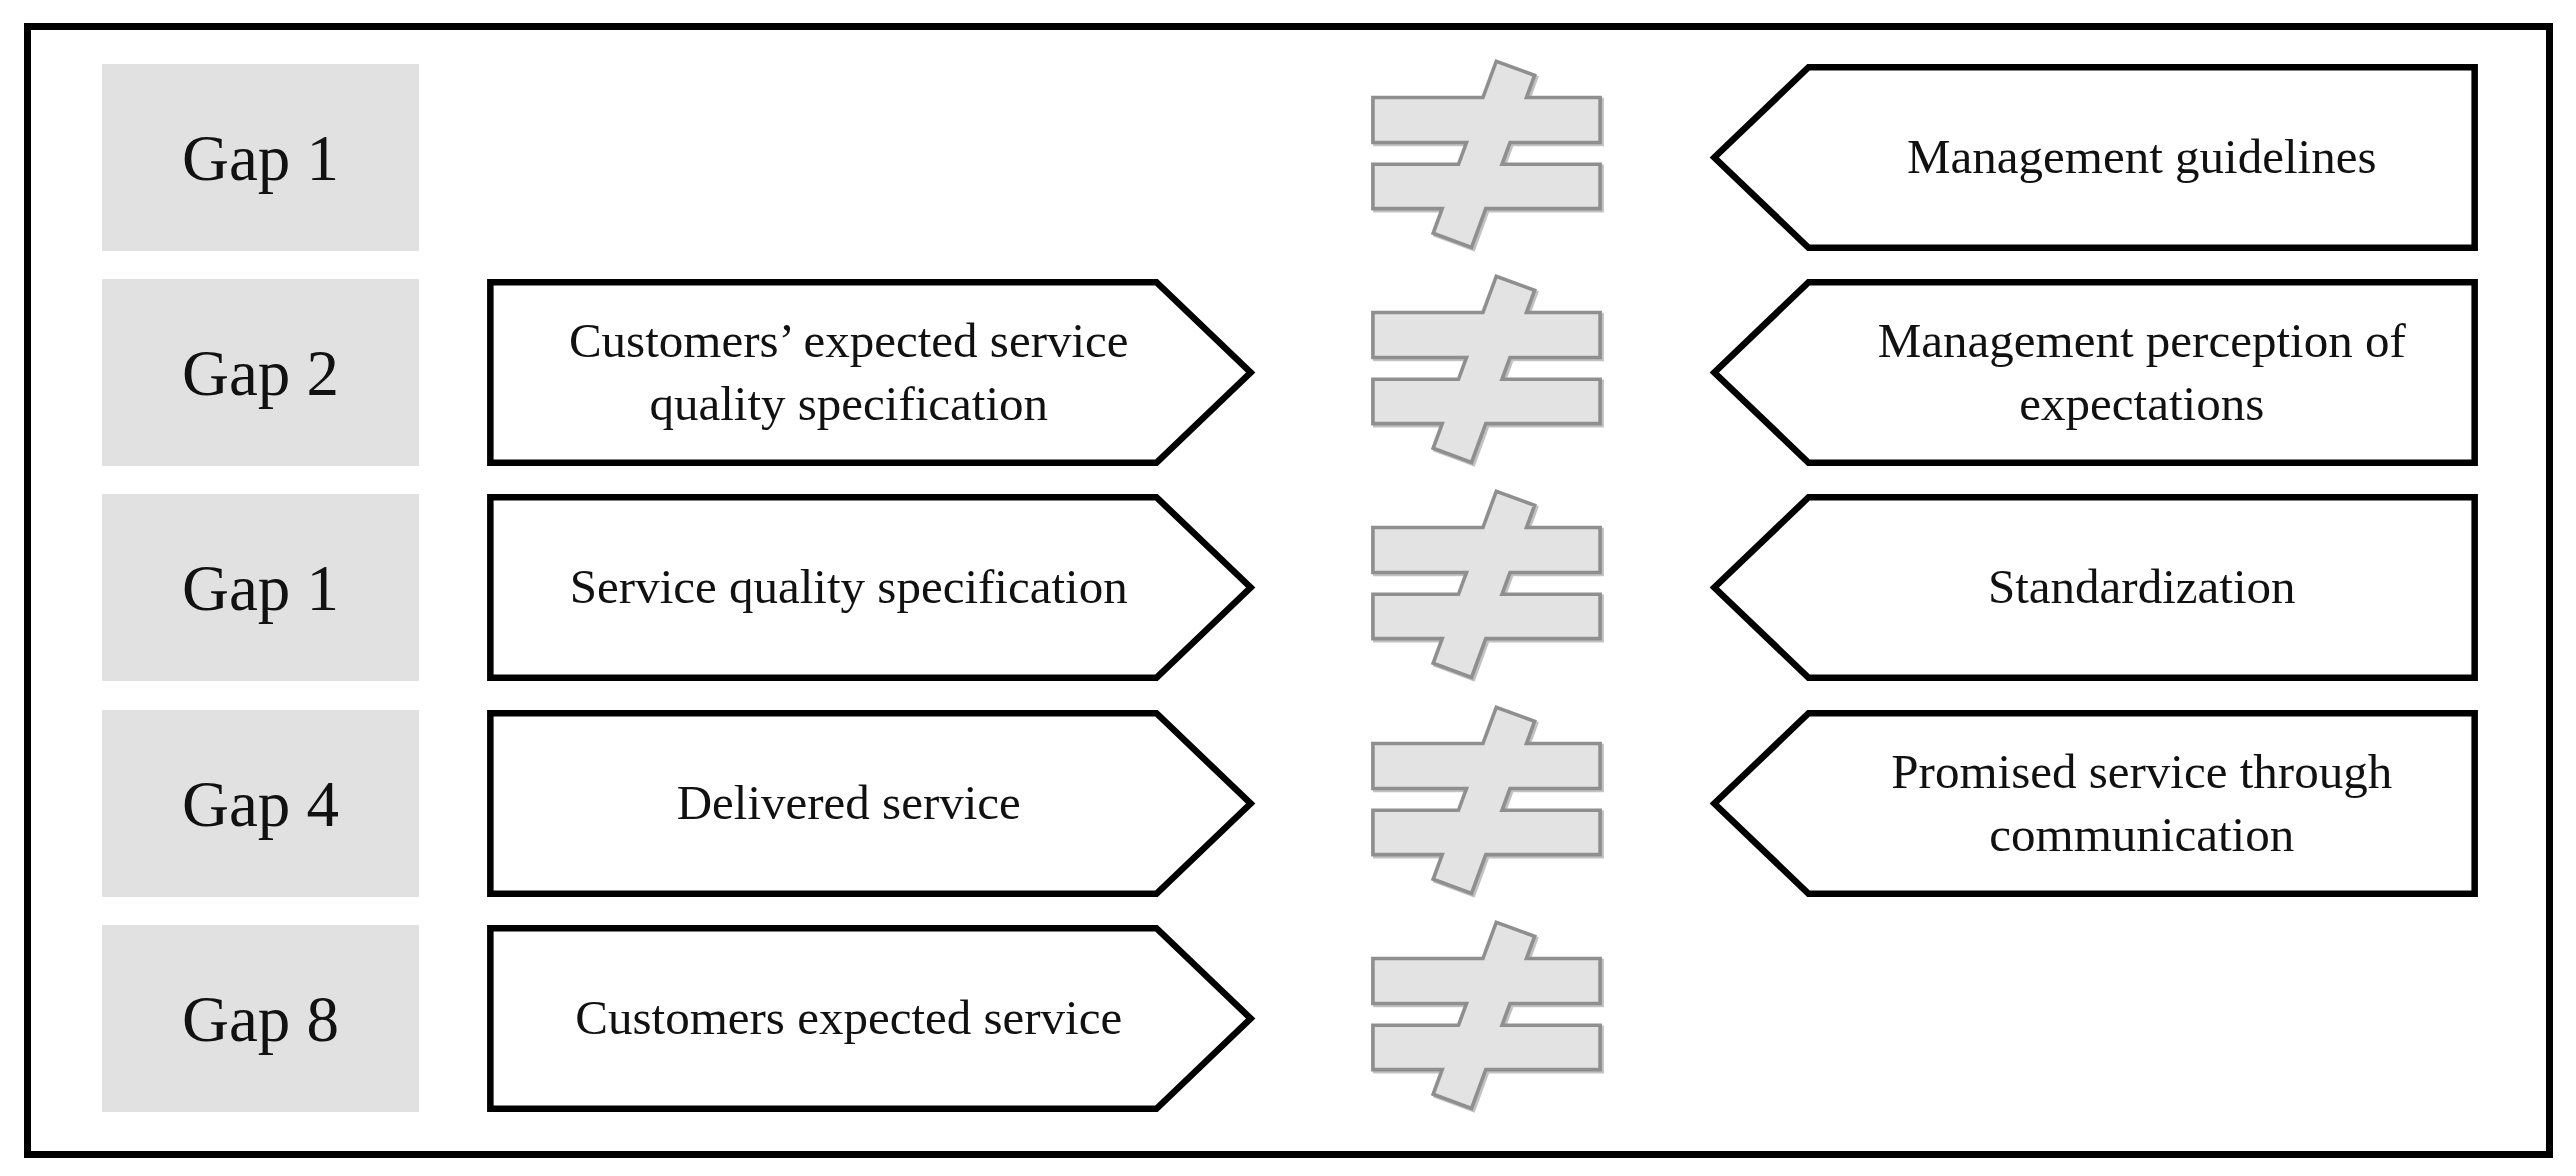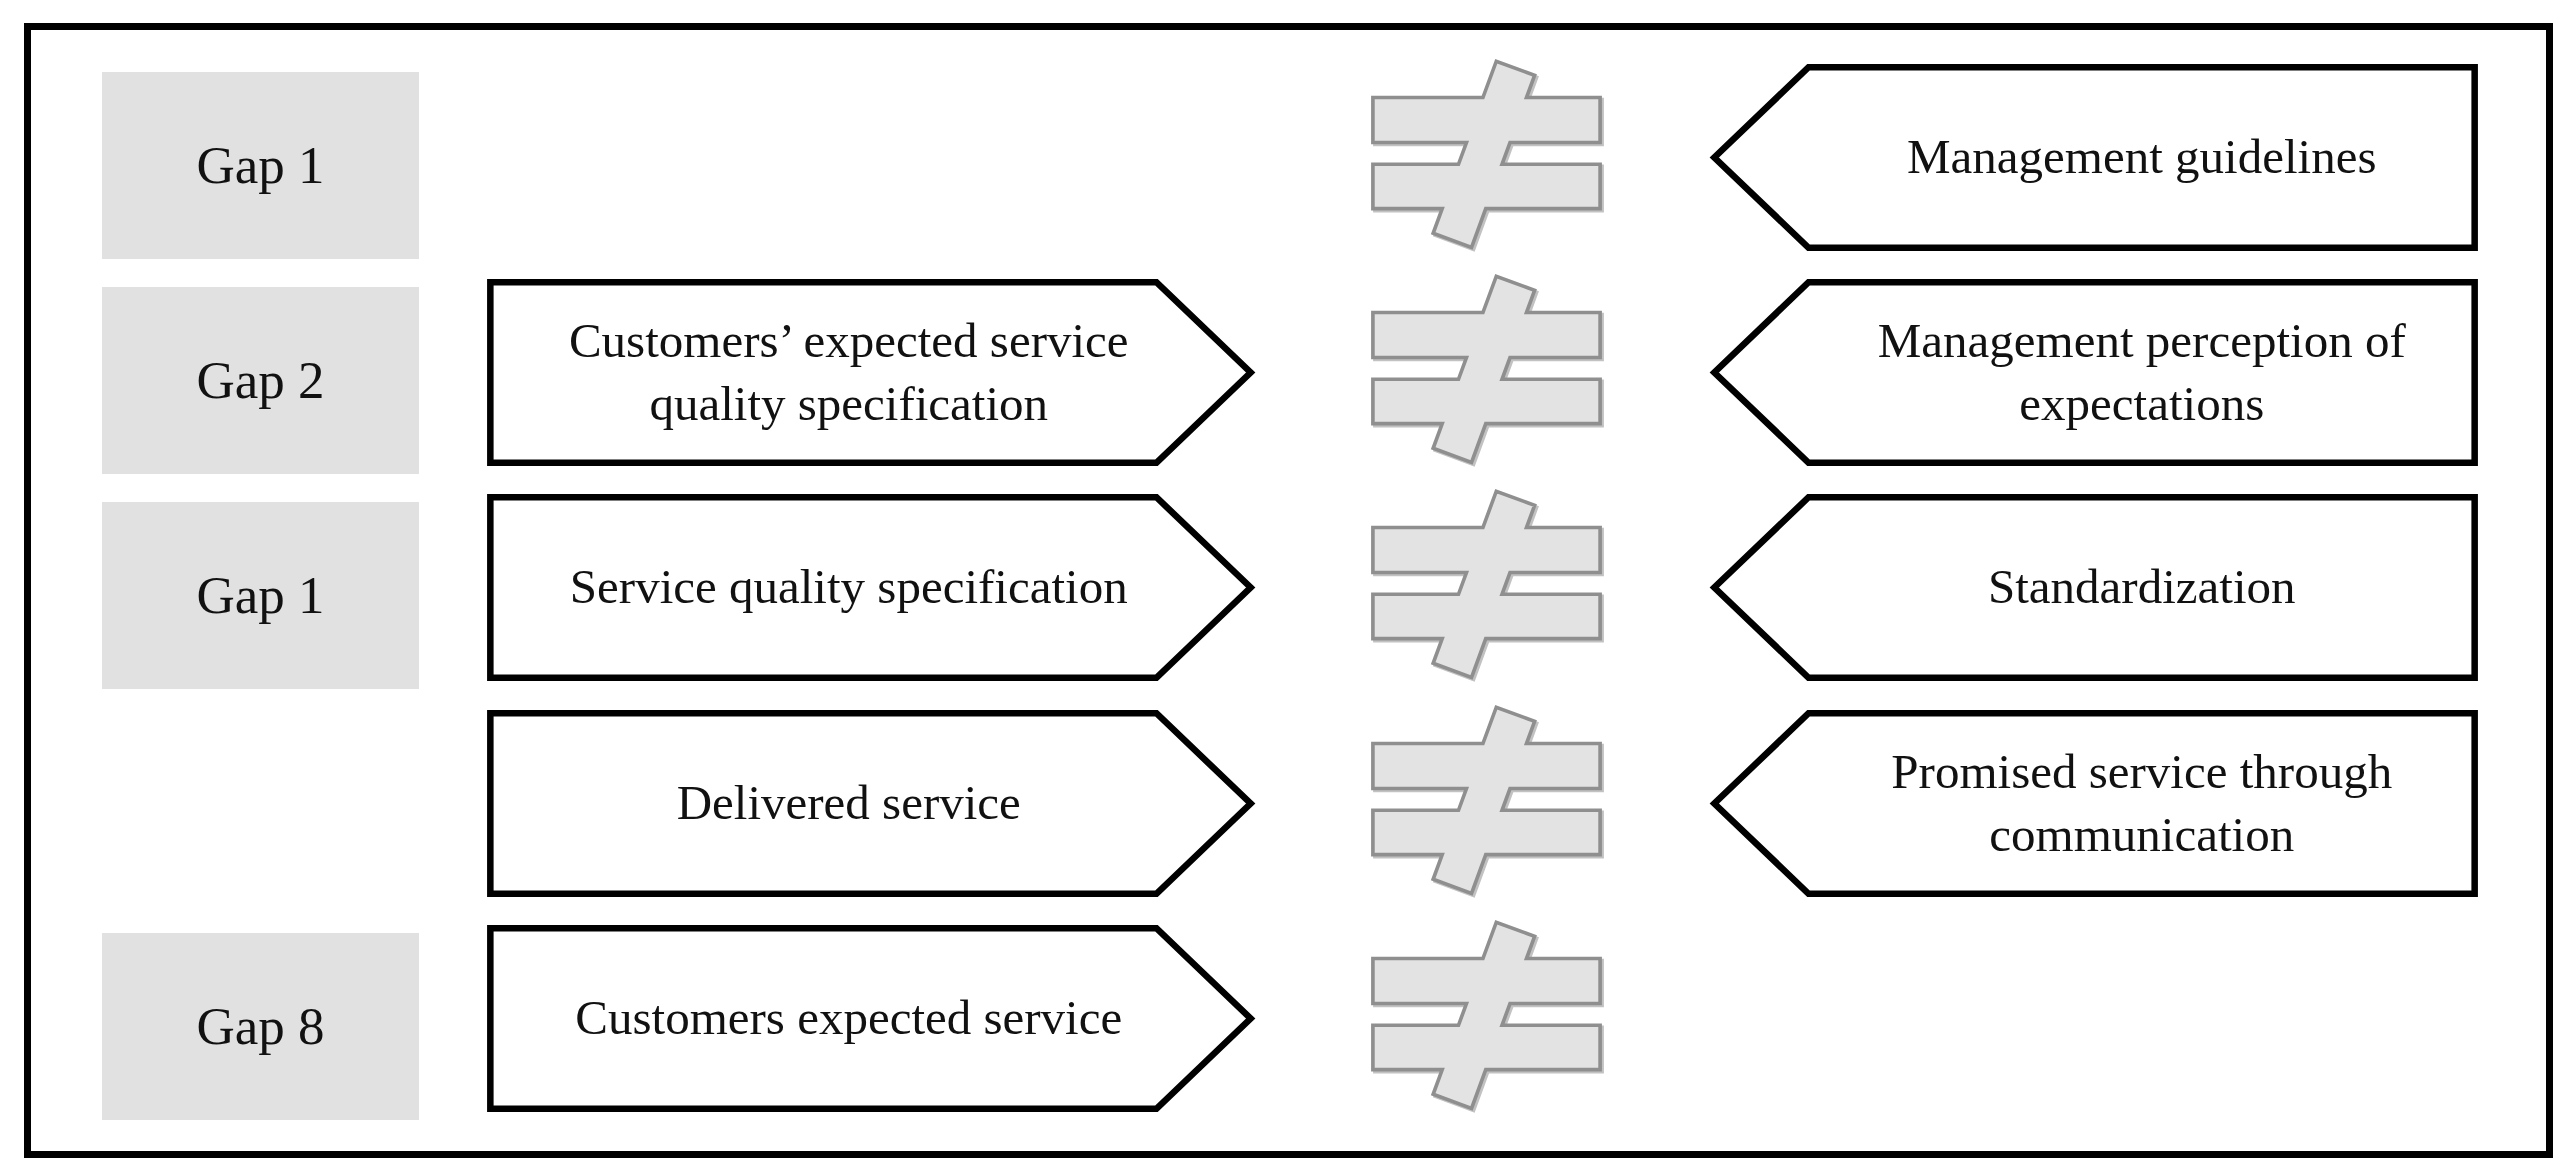--- a/index.html
+++ b/index.html
@@ -24,25 +24,25 @@
   .rows { position: absolute; left: 0; top: 0; width: 100%; height: 100%; }
   .row { position: absolute; left: 0; width: 100%; height: 187px; }
   .row:nth-of-type(1) { top: 64px; }
   .row:nth-of-type(2) { top: 279px; }
   .row:nth-of-type(3) { top: 494px; }
   .row:nth-of-type(4) { top: 710px; }
   .row:nth-of-type(5) { top: 925px; }
 
   .gap-box {
     position: absolute;
-    left: 102px; top: 8px;
+    left: 102px; top: 0;
     width: 317px; height: 187px;
     background: var(--label-fill, #e1e1e1);
     display: flex; align-items: center; justify-content: center;
-    font-size: 53px;
+    font-size: 65px;
     line-height: 1.2;
     text-align: right;
   }
 
   .pent { position: absolute; top: 0; height: 187px; width: 767px; }
   .pent-left  { left: 487px; }
   .pent-right { left: 1711px; }
   .pent-svg {
     position: absolute; left: 0; top: 0;
     width: 100%; height: 100%;
@@ -159,20 +159,23 @@
 
     <div class="pent pent-right">
       <svg class="pent-svg" viewBox="0 0 1058 258" aria-hidden="true">
         <polygon points="134.5,4.5 1053.5,4.5 1053.5,253.5 134.5,253.5 4.5,129"></polygon>
       </svg>
       <div class="pent-label right">Standardization</div>
     </div>
   </div>
 
   <div class="row">
+    <div class="gap-box">
+      <span>Gap 4</span>
+    </div>
 
     <div class="pent pent-left">
       <svg class="pent-svg" viewBox="0 0 1058 258" aria-hidden="true">
         <polygon points="4.5,4.5 923.5,4.5 1053.5,129 923.5,253.5 4.5,253.5"></polygon>
       </svg>
       <div class="pent-label left">Delivered service</div>
     </div>
 
     <svg class="neq" viewBox="0 0 321 285" aria-hidden="true">
       <g transform="translate(4,4)">

